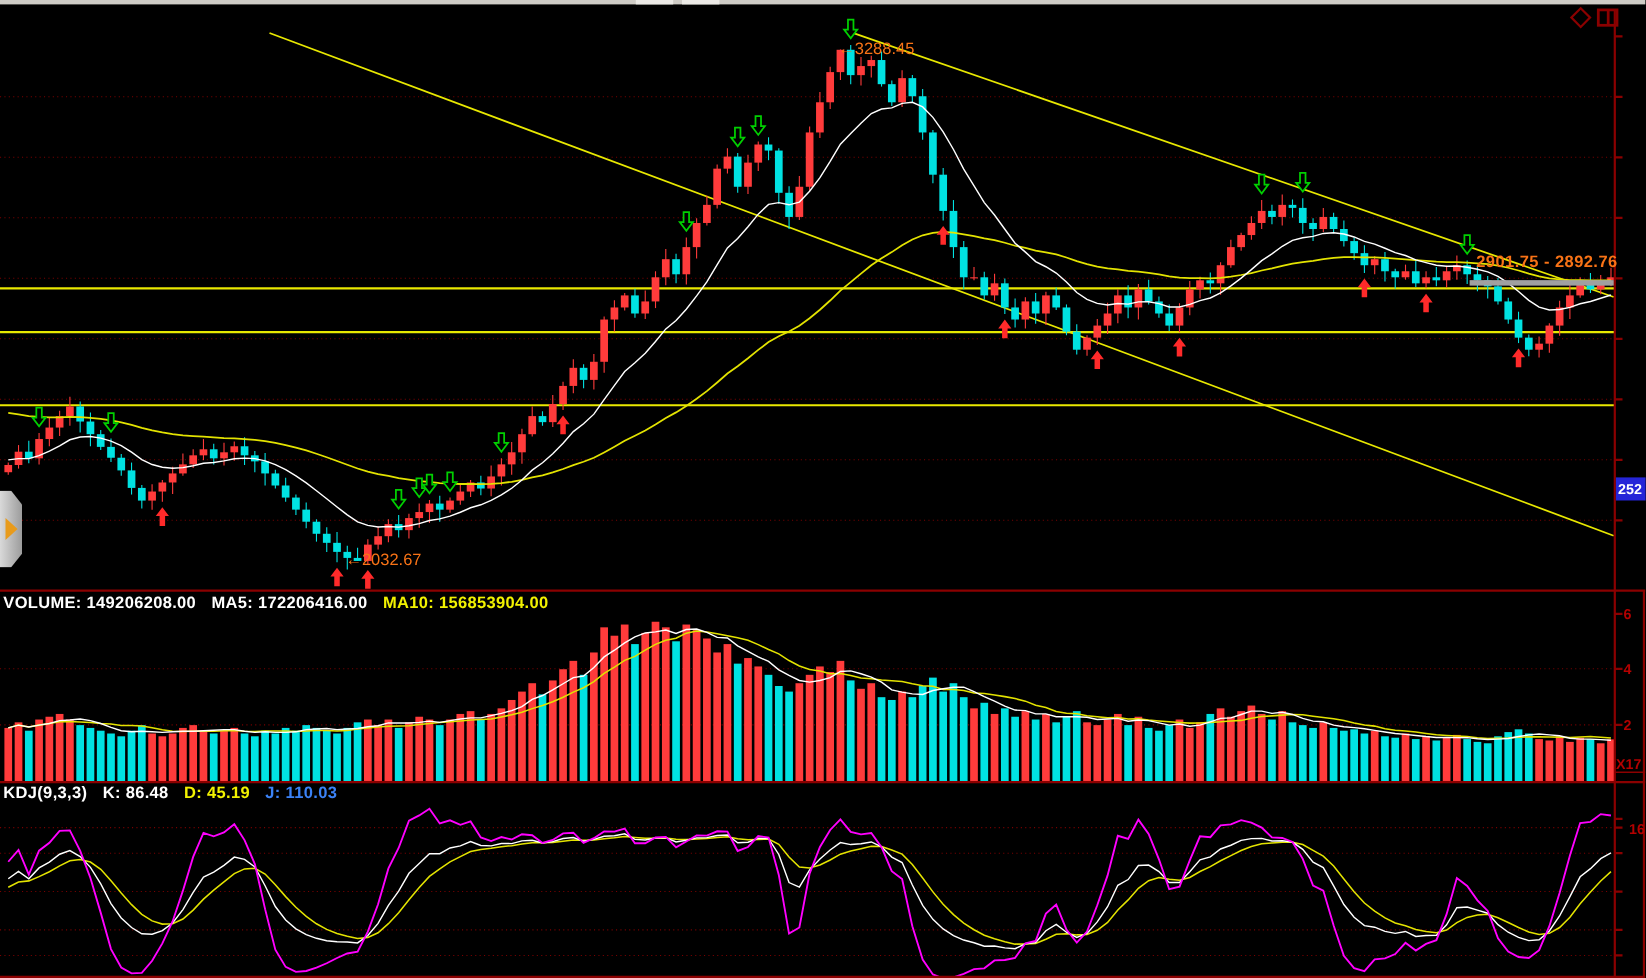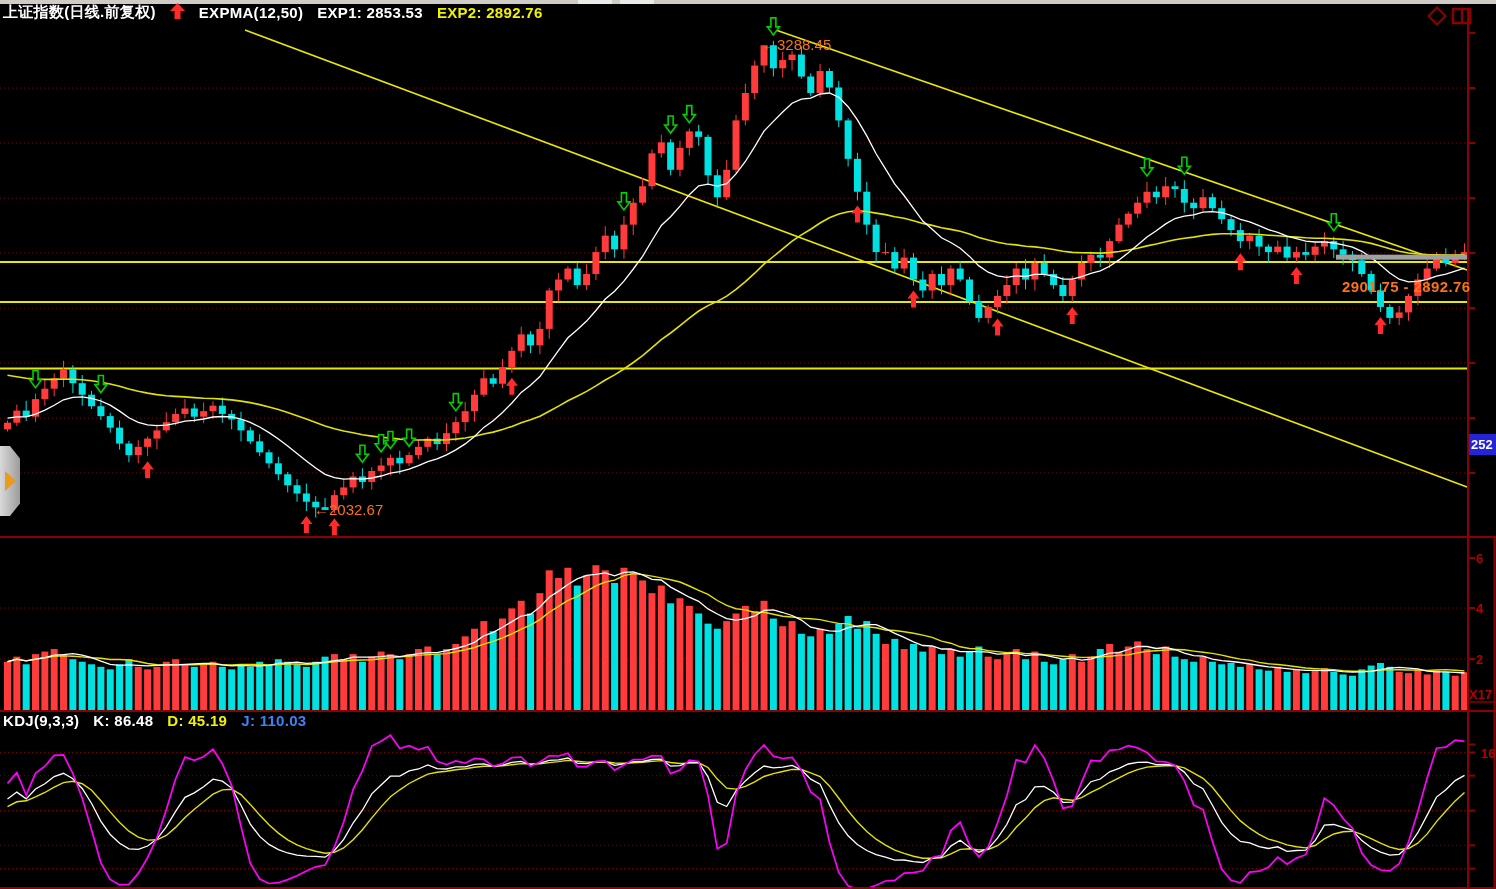--- a/index.html
+++ b/index.html
@@ -9,21 +9,21 @@
   .hdr{position:absolute;z-index:3;display:flex;align-items:center;gap:14px;white-space:nowrap;
     font-size:15px;font-weight:bold;letter-spacing:.3px;}
   .w{color:#ffffff}.y{color:#f2f200}.m{color:#3b82f6}
   #main-header{left:3px;top:3px;}
   #vol-header{left:3px;top:540px;}
   #kdj-header{left:3px;top:712px;justify-content:space-between;}
   .axis-label{position:absolute;z-index:3;color:#b40000;font-size:13px;font-weight:bold;}
   .chart-label{position:absolute;z-index:3;color:#f97316;font-size:15px;white-space:nowrap;}
   #price-tag{position:absolute;z-index:3;left:1469px;top:434px;width:27px;height:21px;
     background:#2525d8;color:#fff;font-size:13px;font-weight:bold;line-height:21px;padding-left:2px;overflow:hidden;}
-  #range-label{left:1342px;top:230px;font-weight:bold;letter-spacing:.4px;margin-top:48px;}
+  #range-label{left:1342px;top:230px;font-weight:bold;letter-spacing:.4px;}
   #peak-label{left:762px;top:36px;}
   #trough-label{left:314px;top:501px;}
   #top-strip{position:absolute;z-index:3;left:0;top:0;width:1496px;height:4px;background:#cfccc6;}
   .strip-seg{position:absolute;top:0;height:4px;width:34px;background:#eceae6;}
   #left-tab{position:absolute;z-index:4;left:0;top:446px;width:20px;height:70px;
     background:linear-gradient(90deg,#d9d9d9,#9c9c9c);
     clip-path:polygon(0 0,50% 0,100% 18%,100% 82%,50% 100%,0 100%);cursor:pointer;}
   #left-tab .tri{position:absolute;left:5px;top:25px;width:0;height:0;
     border-top:10px solid transparent;border-bottom:10px solid transparent;border-left:11px solid #e89b1c;}
   #corner-icons{position:absolute;z-index:3;left:1422px;top:5px;}
@@ -586,42 +586,38 @@
       <line x1="1468" y1="845.3461538461538" x2="1475" y2="845.3461538461538" stroke="#8b0000" stroke-width="2"></line>
       <line x1="1468" y1="868.5769230769231" x2="1475" y2="868.5769230769231" stroke="#8b0000" stroke-width="2"></line>
       <line x1="1468" y1="744.4230769230769" x2="1475" y2="744.4230769230769" stroke="#8b0000" stroke-width="2"></line>
     </svg>
 
   <div id="top-strip">
     <div class="strip-seg" style="left:578px"></div>
     <div class="strip-seg" style="left:620px"></div>
   </div>
 
-  <div id="main-header" class="hdr">
-    <span class="w">上证指数(日线.前复权)</span>
-    <span><svg width="15" height="16" viewBox="0 0 15 16">
-          <path d="M7.5 0 L15 8 L10.5 8 L10.5 16 L4.5 16 L4.5 8 L0 8 Z" fill="#ff2a2a"></path>
-        </svg></span>
-    <span class="w">EXPMA(12,50)</span>
-    <span class="w">EXP1: 2853.53</span>
-    <span class="y">EXP2: 2892.76</span>
-  </div>
 
   <div id="corner-icons">
     <svg width="58" height="24" viewBox="0 0 58 24">
       <g>
         <rect x="9" y="5" width="12" height="12" transform="rotate(45 15 11)" fill="none" stroke="#8b0000" stroke-width="2"></rect>
       </g>
       <g>
         <rect x="31" y="4" width="17" height="14" fill="none" stroke="#8b0000" stroke-width="2.5"></rect>
         <line x1="40" y1="4" x2="40" y2="18" stroke="#8b0000" stroke-width="2.5"></line>
       </g>
     </svg>
   </div>
 
+  <div id="vol-header" class="hdr">
+    <span class="w">VOLUME: 149206208.00</span>
+    <span class="w">MA5: 172206416.00</span>
+    <span class="y">MA10: 156853904.00</span>
+  </div>
 
   <div id="kdj-header" class="hdr">
     <span class="w">KDJ(9,3,3)</span>
     <span class="w">K: 86.48</span>
     <span class="y">D: 45.19</span>
     <span class="m">J: 110.03</span>
   </div>
 
   <div id="peak-label" class="chart-label">←3288.45</div>
   <div id="trough-label" class="chart-label">←2032.67</div>

